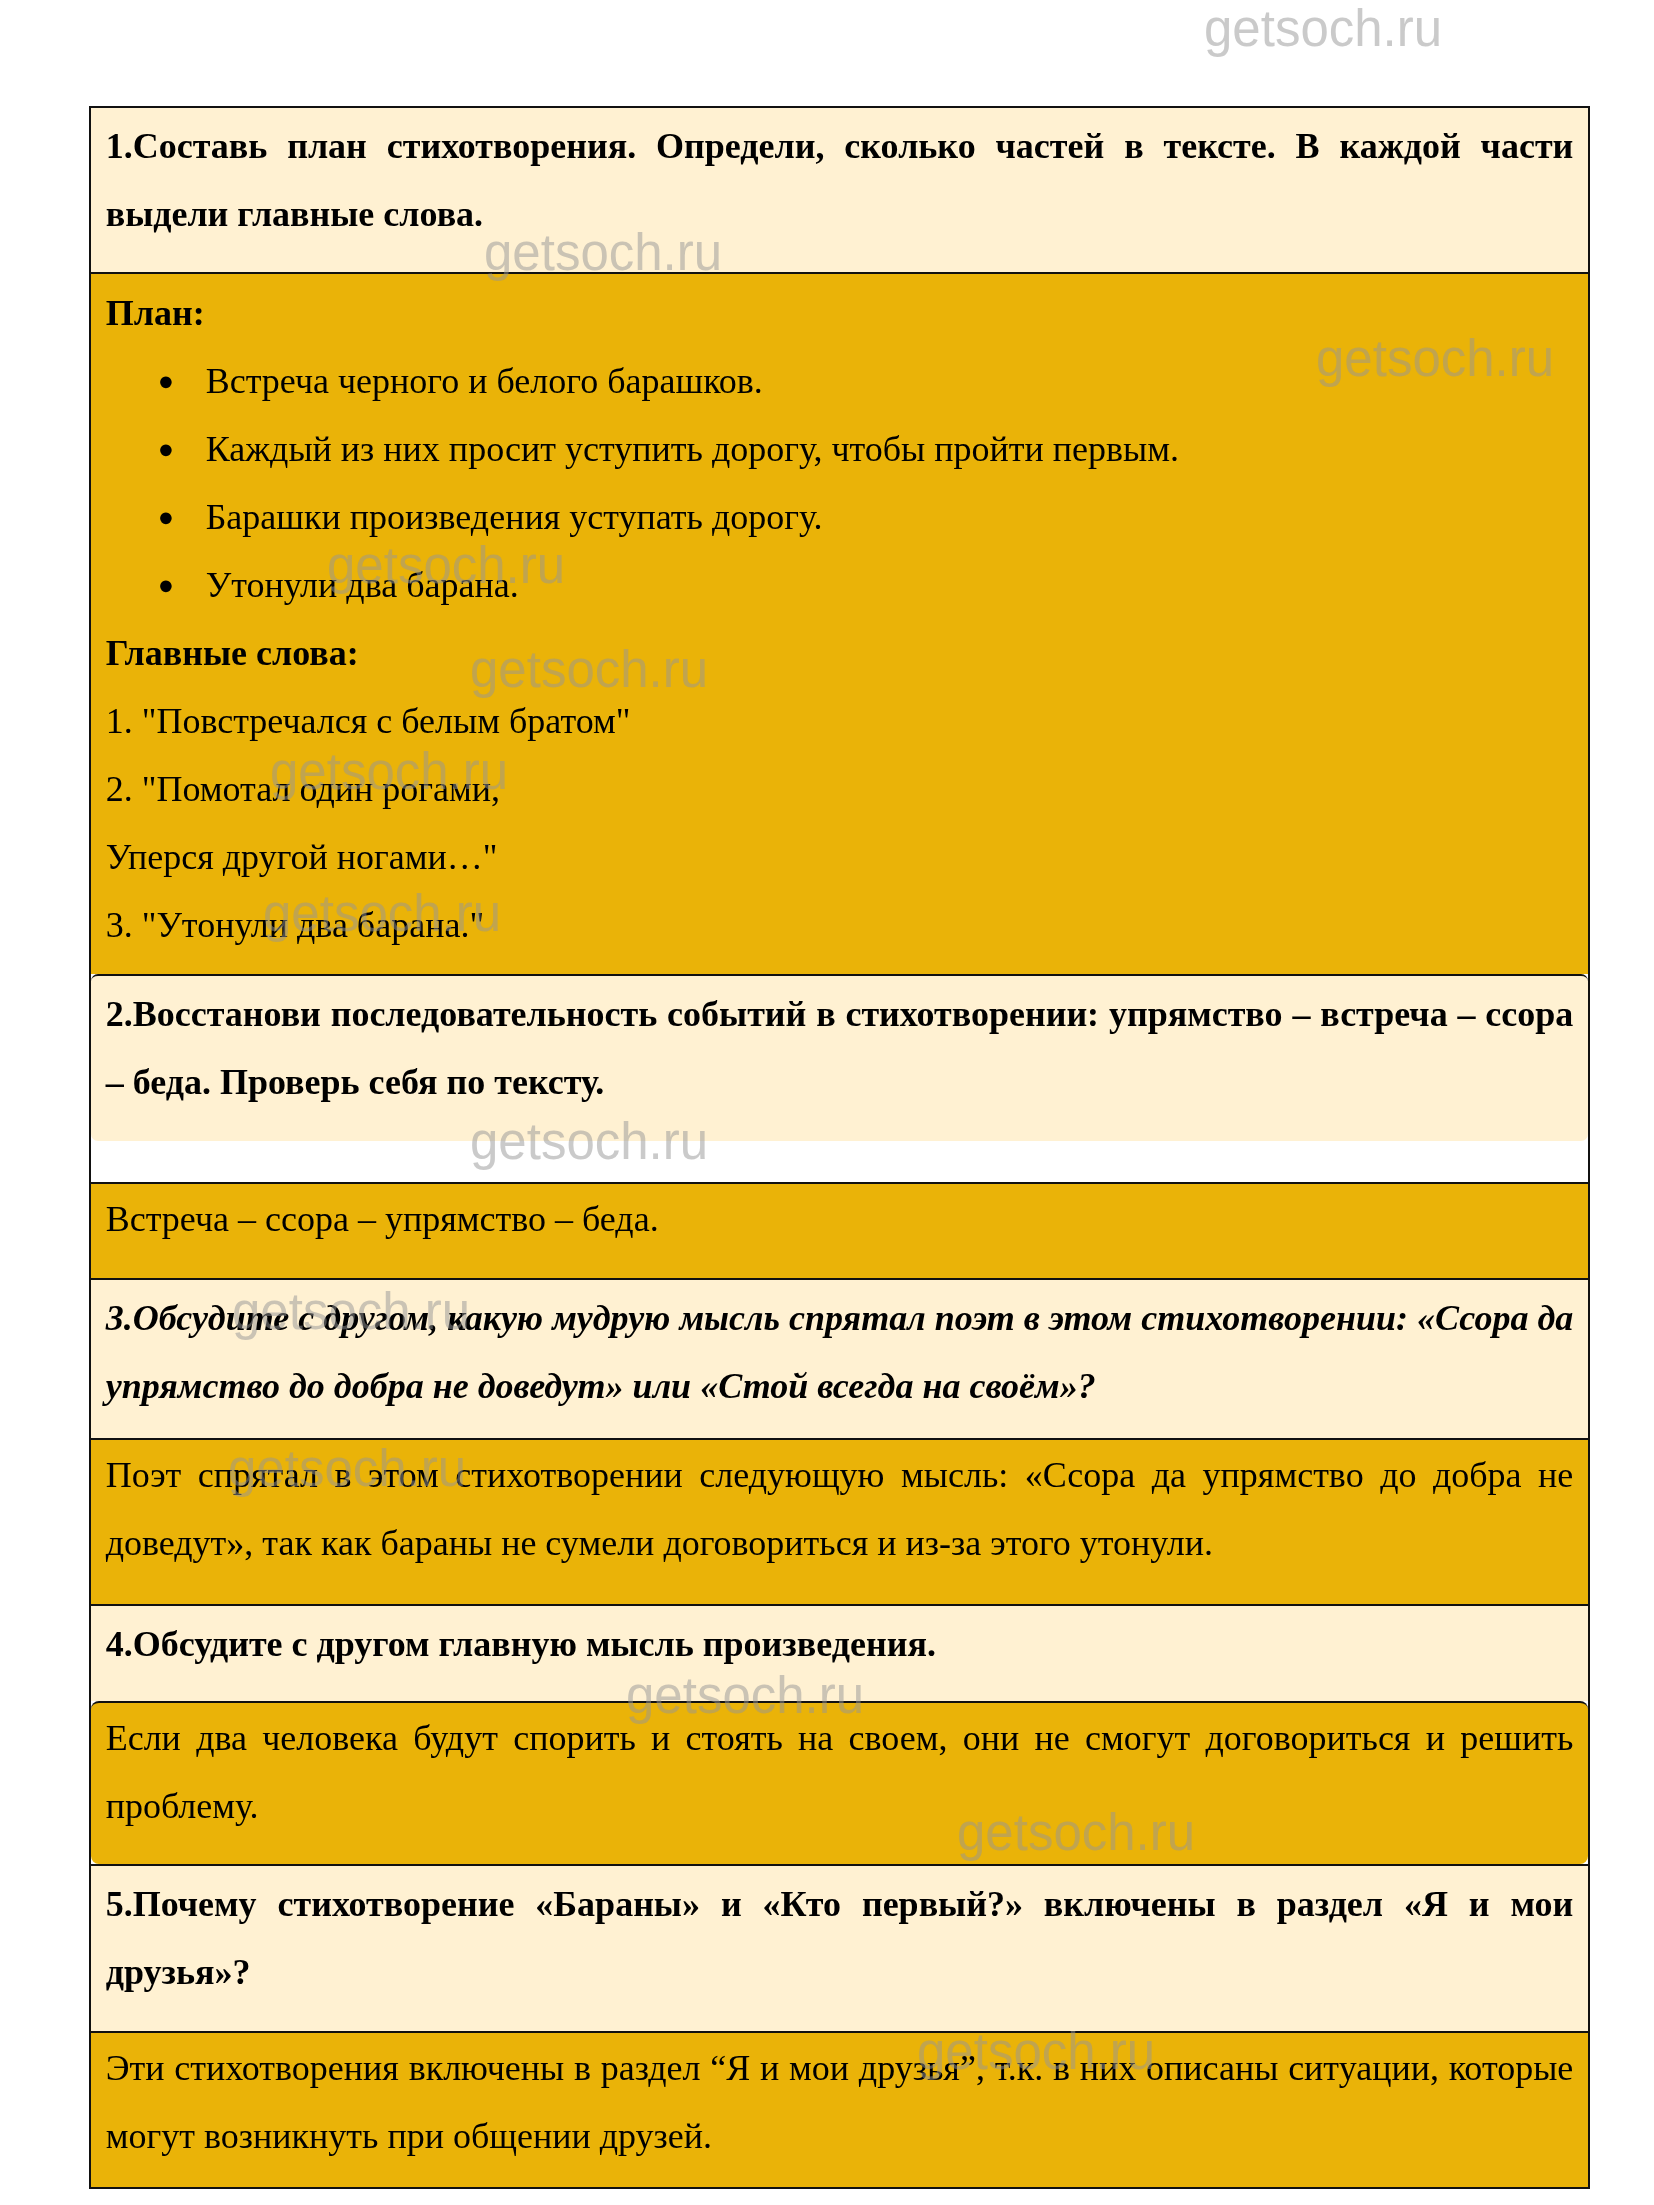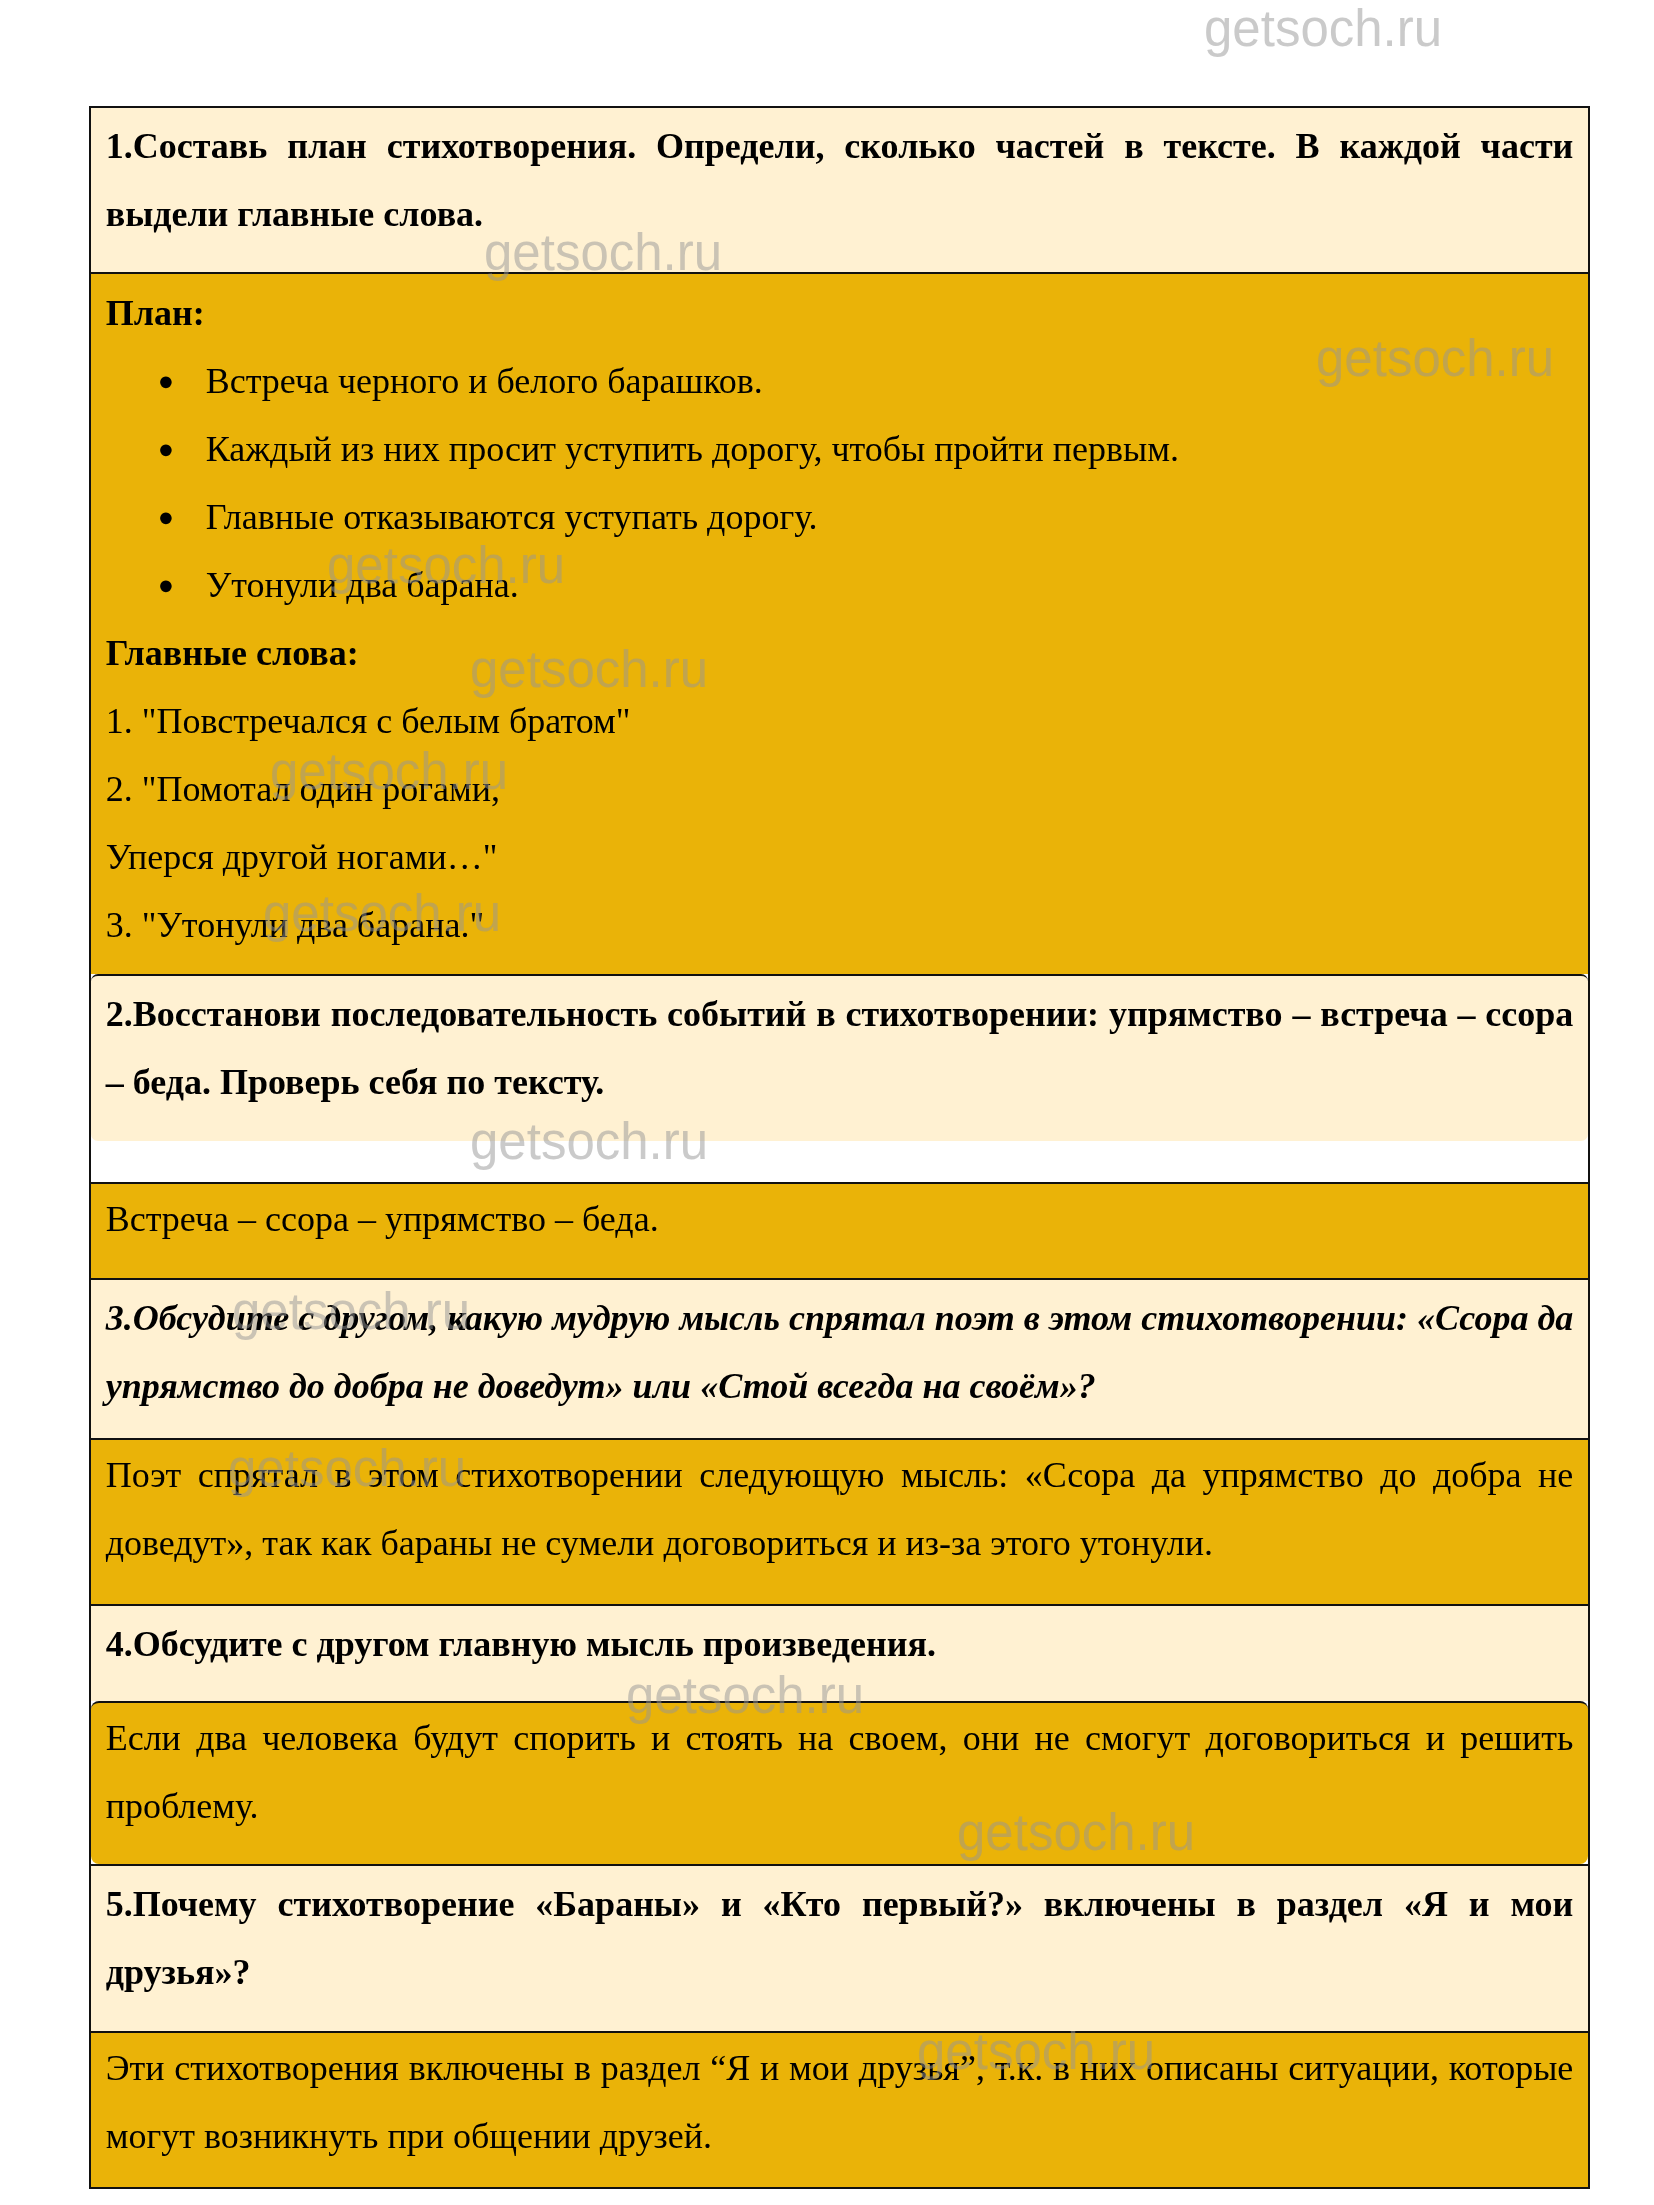--- a/index.html
+++ b/index.html
@@ -42,21 +42,21 @@
 <div class="qa-table">
 
   <div class="row question r1q">
     <span class="q-text">1.Составь план стихотворения. Определи, сколько частей в тексте. В каждой части выдели главные слова.</span>
   </div>
   <div class="row answer r1a" style="text-align:left;">
     <span class="label">План:</span>
     <ul class="plan">
       <li><span class="bullet">●</span><span>Встреча черного и белого барашков.</span></li>
       <li><span class="bullet">●</span><span>Каждый из них просит уступить дорогу, чтобы пройти первым.</span></li>
-      <li><span class="bullet">●</span><span>Главные отказываются уступать дорогу.</span></li>
+      <li><span class="bullet">●</span><span>Барашки произведения уступать дорогу.</span></li>
       <li><span class="bullet">●</span><span>Утонули два барана.</span></li>
     </ul>
     <span class="label">Главные слова:</span>
     <span class="line">1. "Повстречался с белым братом"</span>
     <span class="line">2. "Помотал один рогами,</span>
     <span class="line">Уперся другой ногами…"</span>
     <span class="line">3. "Утонули два барана."</span>
   </div>
 
   <div class="row question r2q">

